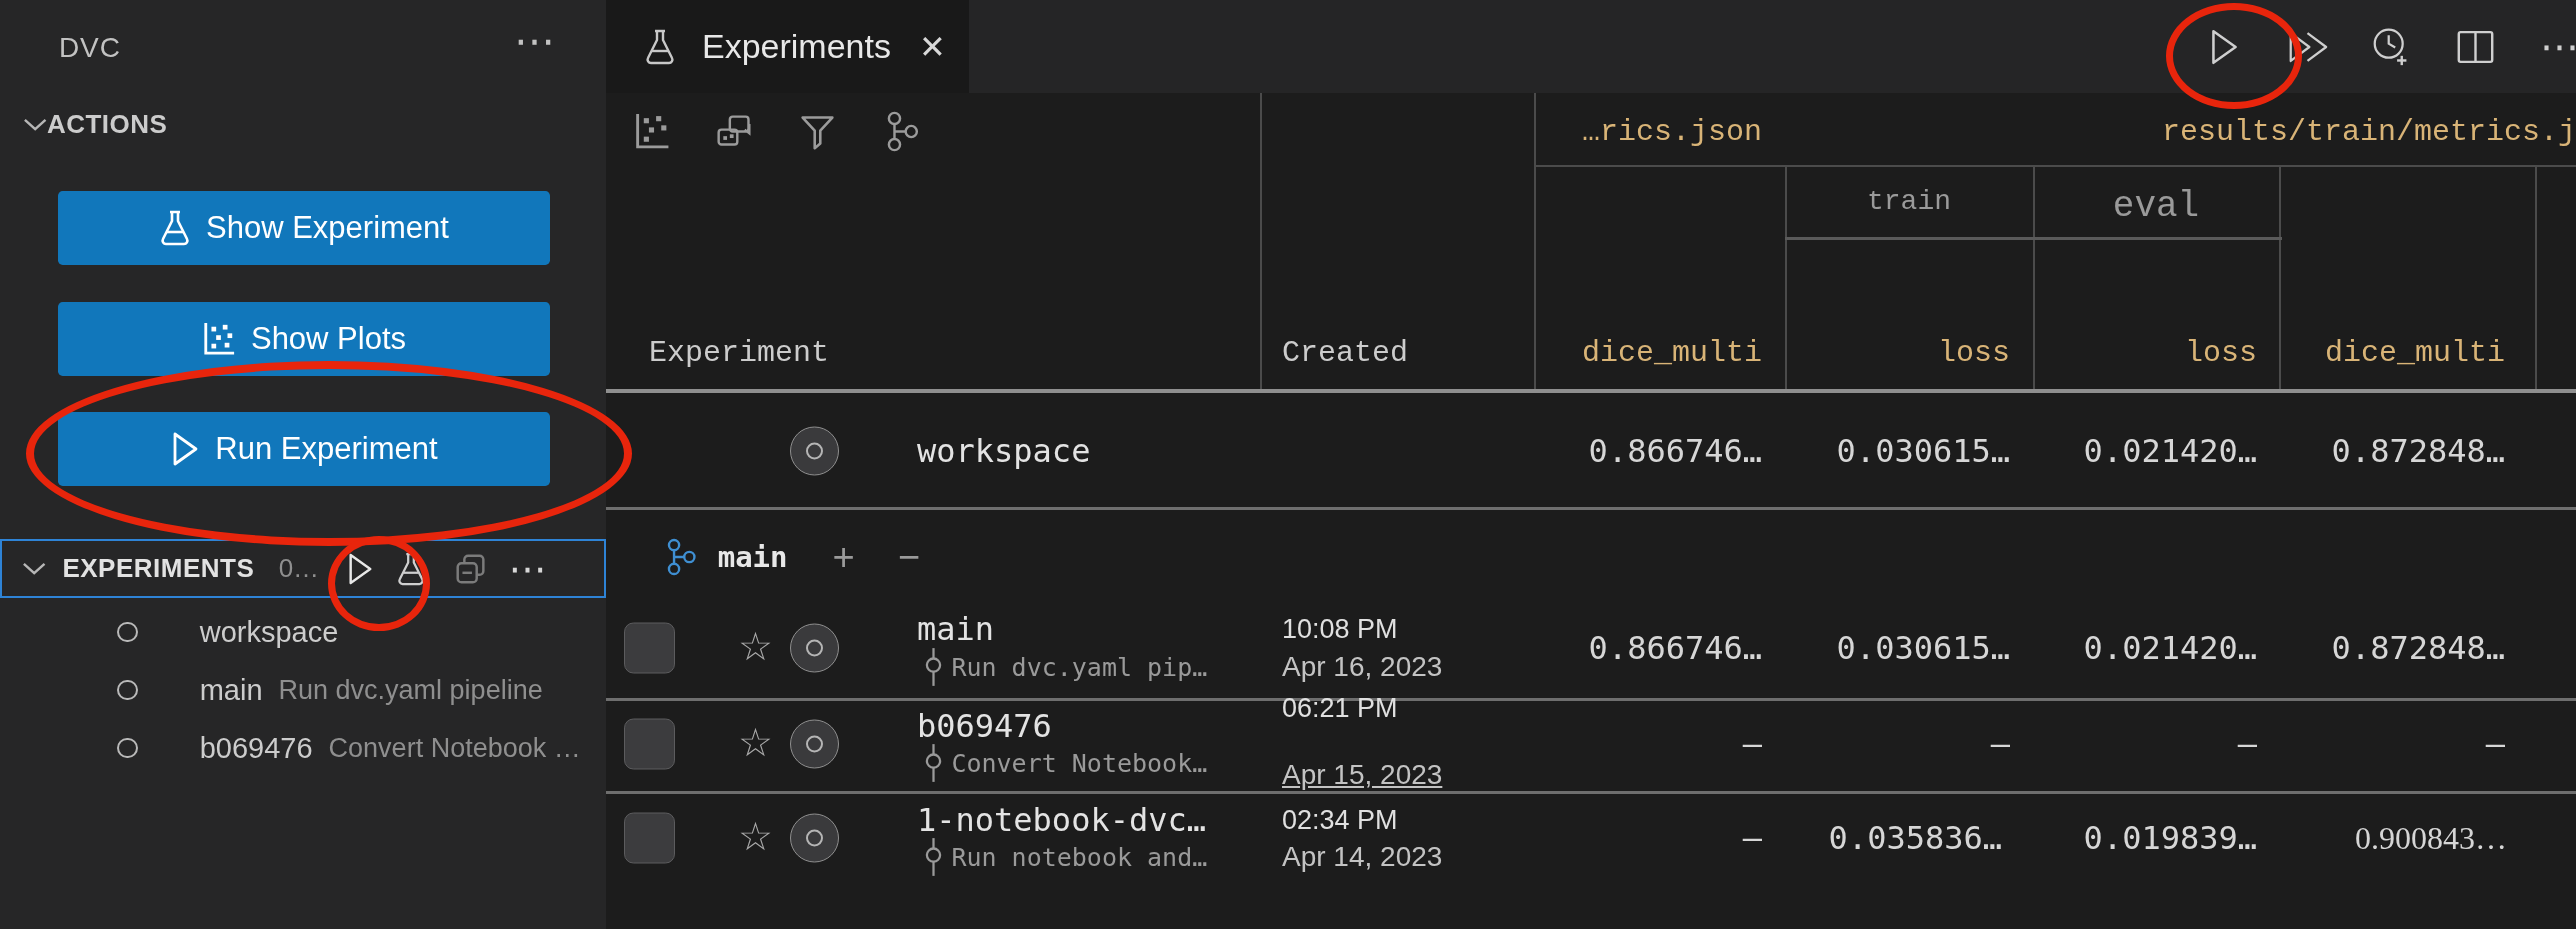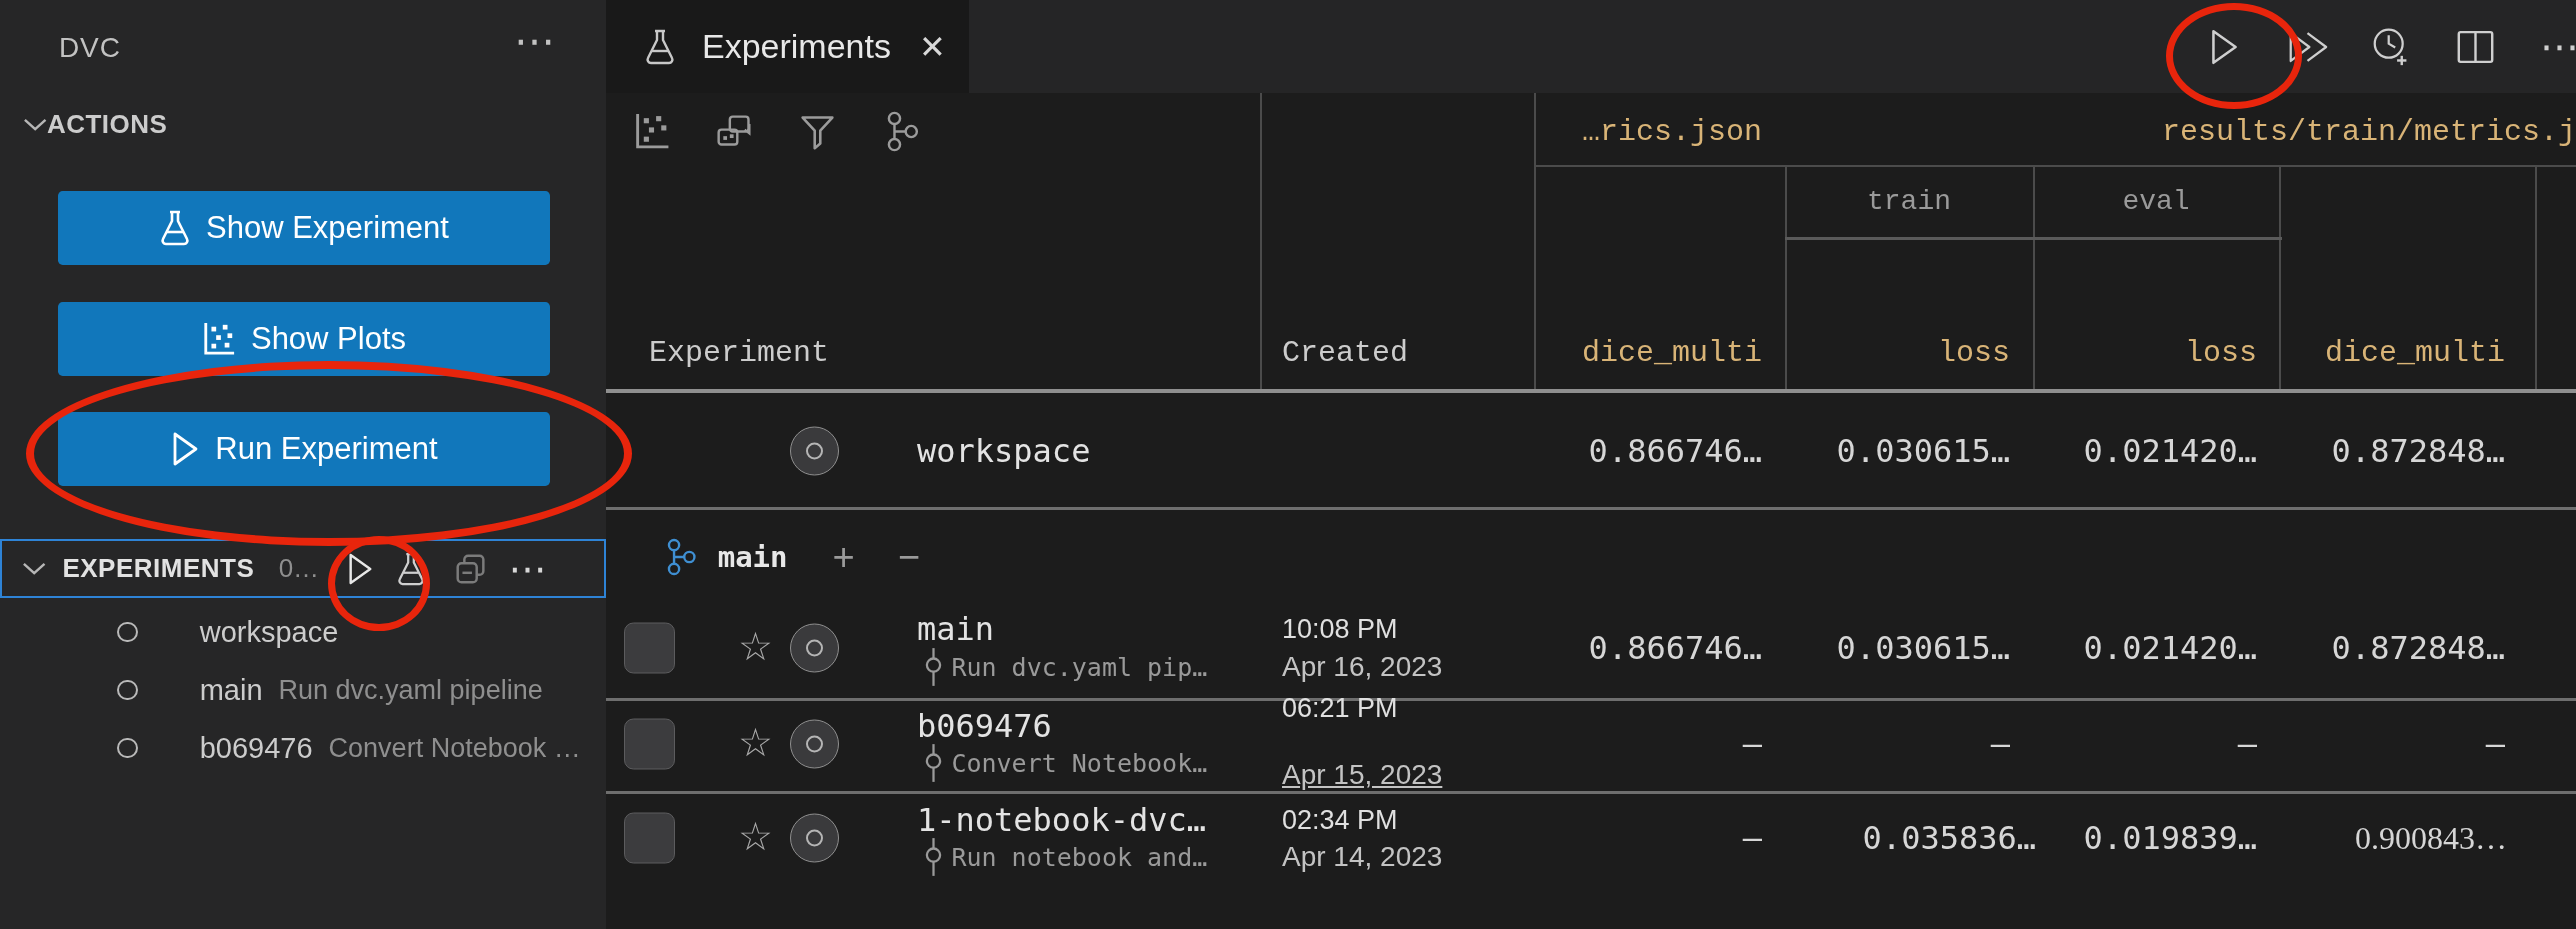--- a/index.html
+++ b/index.html
@@ -232,21 +232,21 @@
   <div class="vline" style="left:2279px;top:165px;height:224px;"></div>
   <div class="vline" style="left:2535px;top:165px;height:224px;"></div>
   <div class="hline" style="left:1534px;top:165px;width:1042px;height:1.9px;"></div>
   <div class="hline" style="left:1785px;top:237px;width:497px;height:2.8px;background:#5a5a5a;"></div>
   <div class="hline" style="left:606px;top:389px;width:1970px;height:3.8px;background:#8f8f8f;"></div>
 
   <div class="hcell mono tan" style="right:814px;top:115px;font-size:30px;">…rics.json</div>
   <div class="hcell mono tan" style="right:0px;top:115px;font-size:30px;">results/train/metrics.j</div>
 
   <div class="hcell mono gray-h" style="left:1909px;top:186px;font-size:28px;transform:translateX(-50%);">train</div>
-  <div class="hcell mono gray-h" style="left:2156px;top:186px;font-size:28px;transform:translateX(-50%);">eval</div>
+  <div class="hcell mono gray-h" style="left:2156px;top:186px;font-size:36px;transform:translateX(-50%);">eval</div>
 
   <div class="hcell mono lt" style="left:649px;top:336px;font-size:30px;">Experiment</div>
   <div class="hcell mono lt" style="left:1282px;top:336px;font-size:30px;">Created</div>
   <div class="hcell mono tan" style="right:814px;top:336px;font-size:30px;">dice_multi</div>
   <div class="hcell mono tan" style="right:566px;top:336px;font-size:30px;">loss</div>
   <div class="hcell mono tan" style="right:319px;top:336px;font-size:30px;">loss</div>
   <div class="hcell mono tan" style="right:71px;top:336px;font-size:30px;">dice_multi</div>
 
   <div>
     <div class="bullet-big" style="top:451px;">
@@ -328,21 +328,21 @@
     <div class="rowdesc mono" style="left:925px;top:857px;">
       <svg width="17" height="38" viewBox="0 0 18 40">
         <line x1="9" y1="0" x2="9" y2="40" stroke="#9a9a9a" stroke-width="2.4"></line>
         <circle cx="9" cy="18" r="7" fill="#1c1c1c" stroke="#9a9a9a" stroke-width="2.4"></circle>
       </svg>
       <span>Run notebook and…</span>
     </div>
     <div class="time" style="top:820px;">02:34 PM</div>
     <div class="date" style="top:857px;">Apr 14, 2023</div>
     <div class="val mono" style="right:814px;top:838px;">–</div>
-    <div class="val mono" style="right:540px;top:838px;">0.035836…</div>
+    <div class="val mono" style="right:574px;top:838px;">0.035836…</div>
     <div class="val mono" style="right:319px;top:838px;">0.019839…</div>
     <div class="val mono" style="right:69px;top:838px;font-family:Liberation Serif, serif;">0.900843…</div>
   </div>
 
   <div class="red-ellipse" style="left:26px;top:361px;width:590px;height:169px;"></div>
   <div class="red-ellipse" style="left:328px;top:536px;width:88px;height:81px;border-width:7.5px;"></div>
   <div class="red-ellipse" style="left:2166px;top:2.8px;width:122px;height:92px;border-width:7.5px;"></div>
 
 </div>
 

